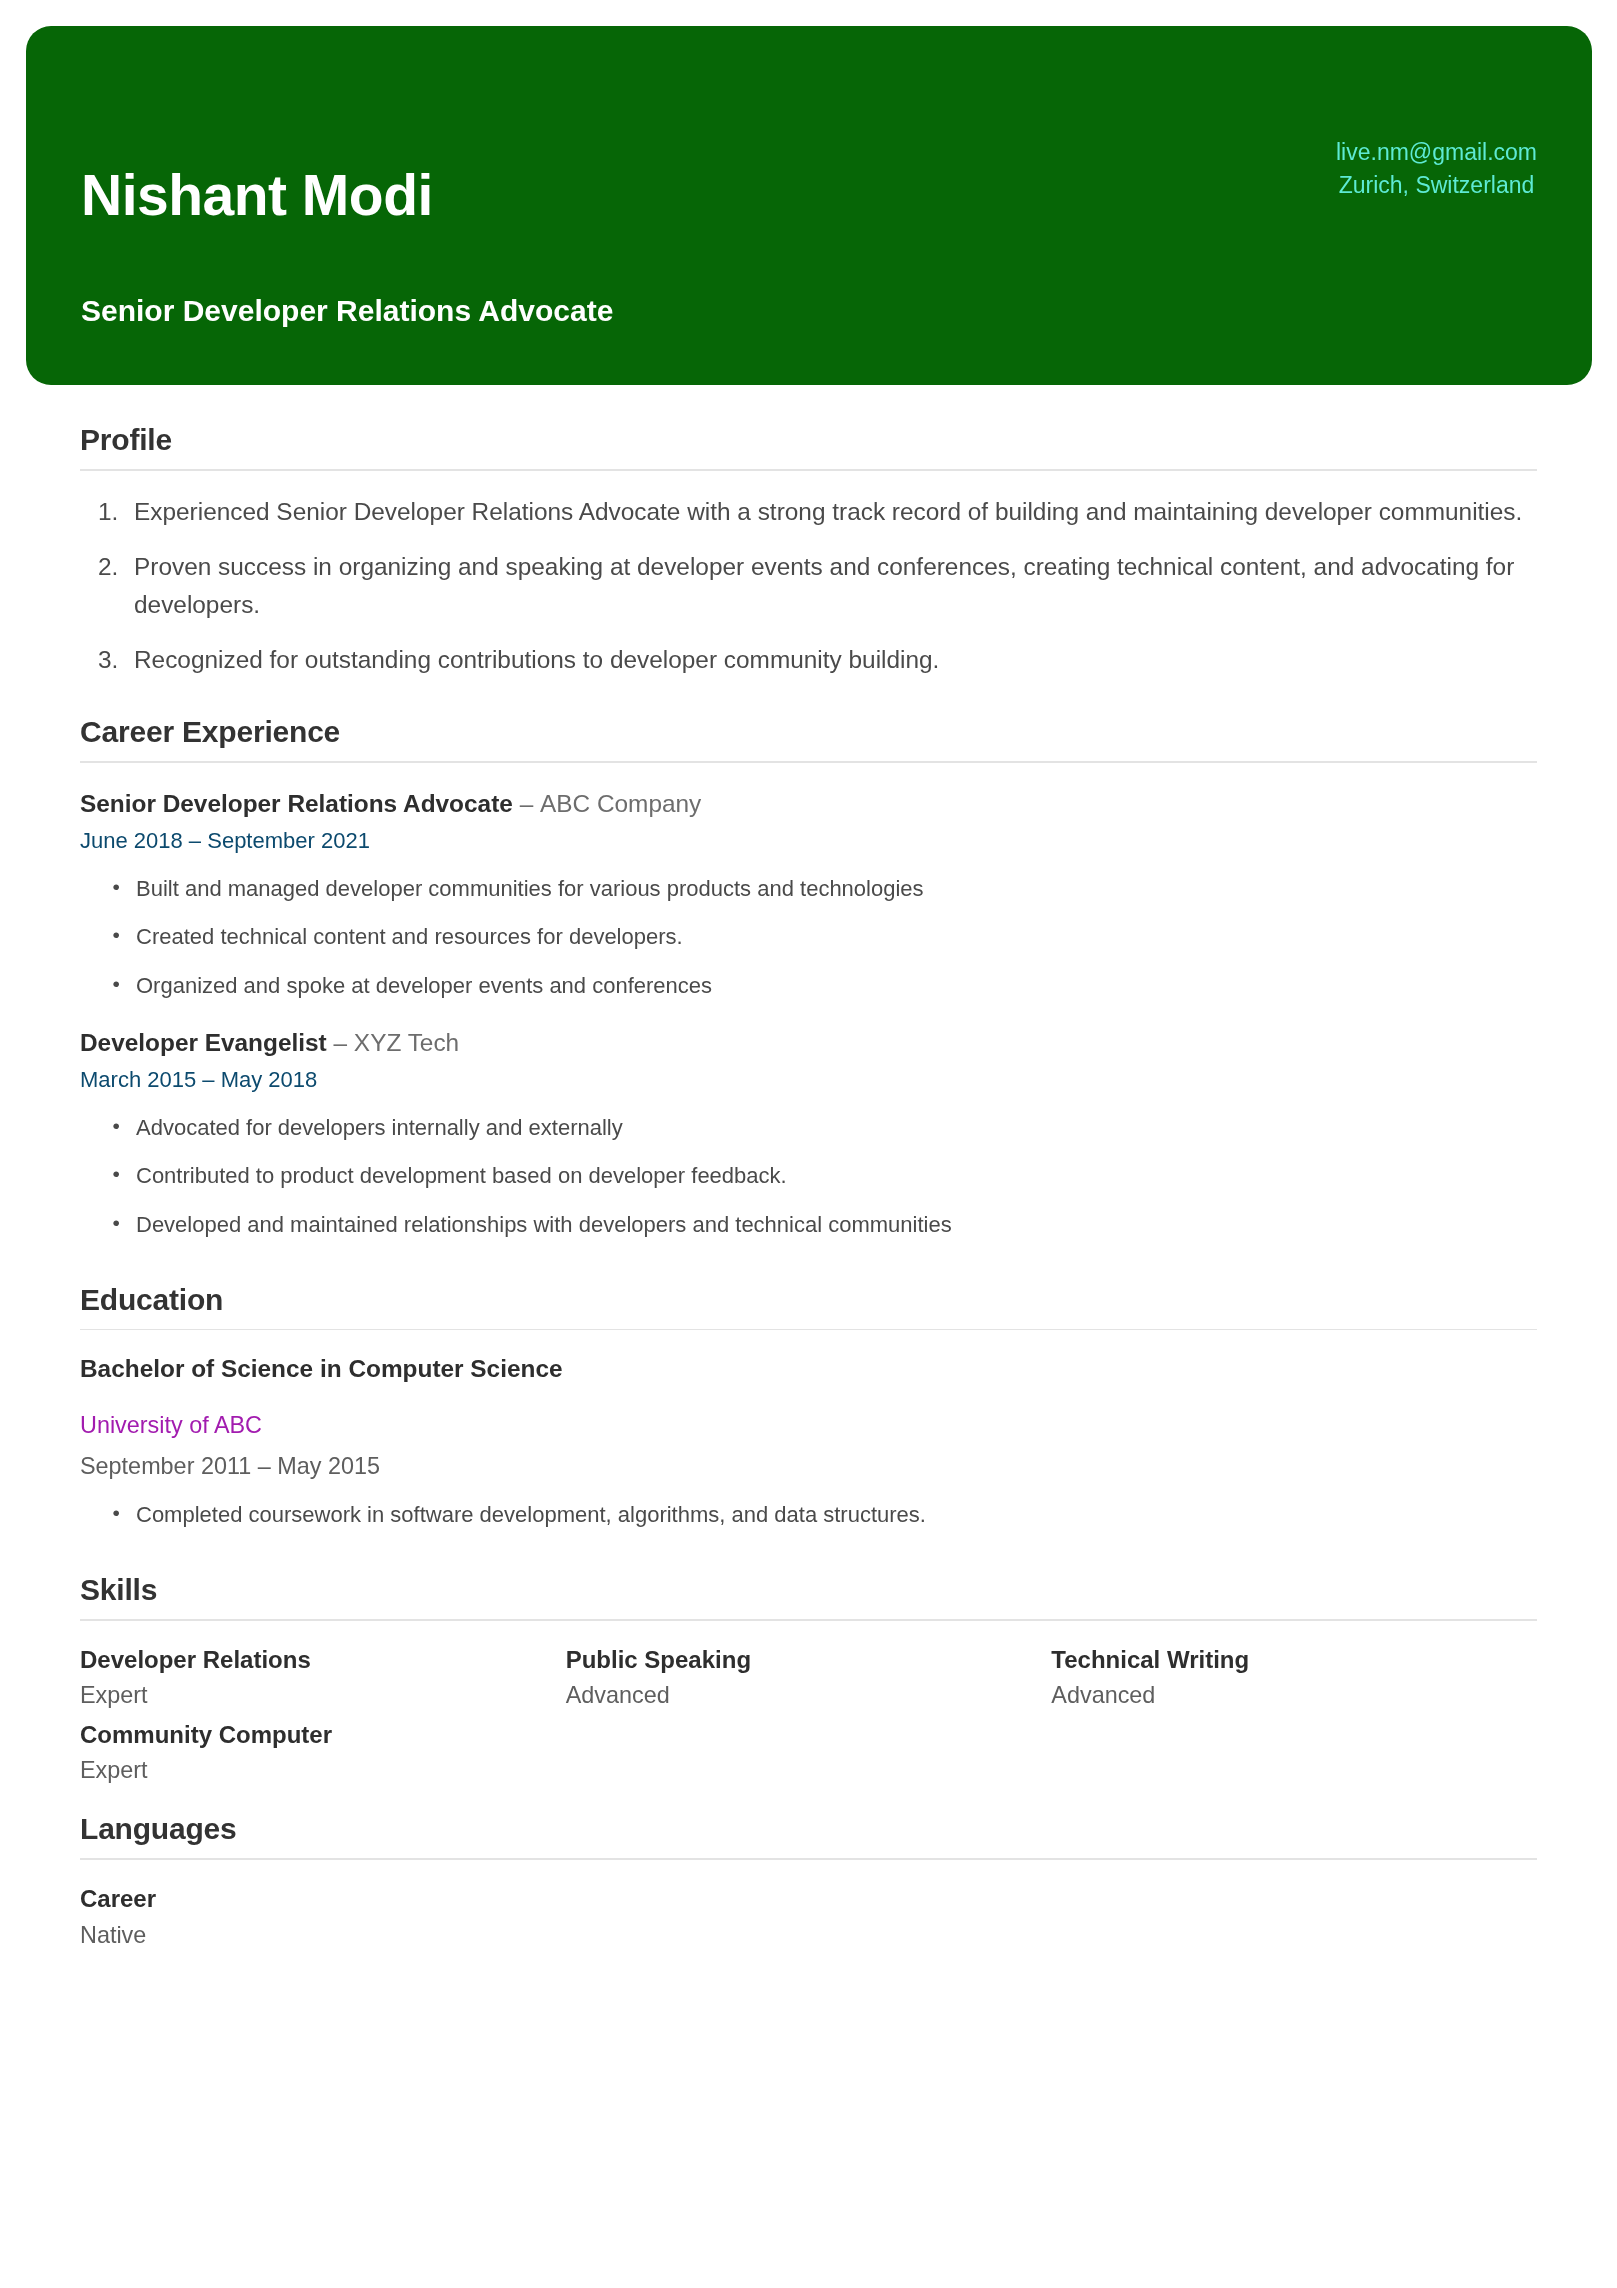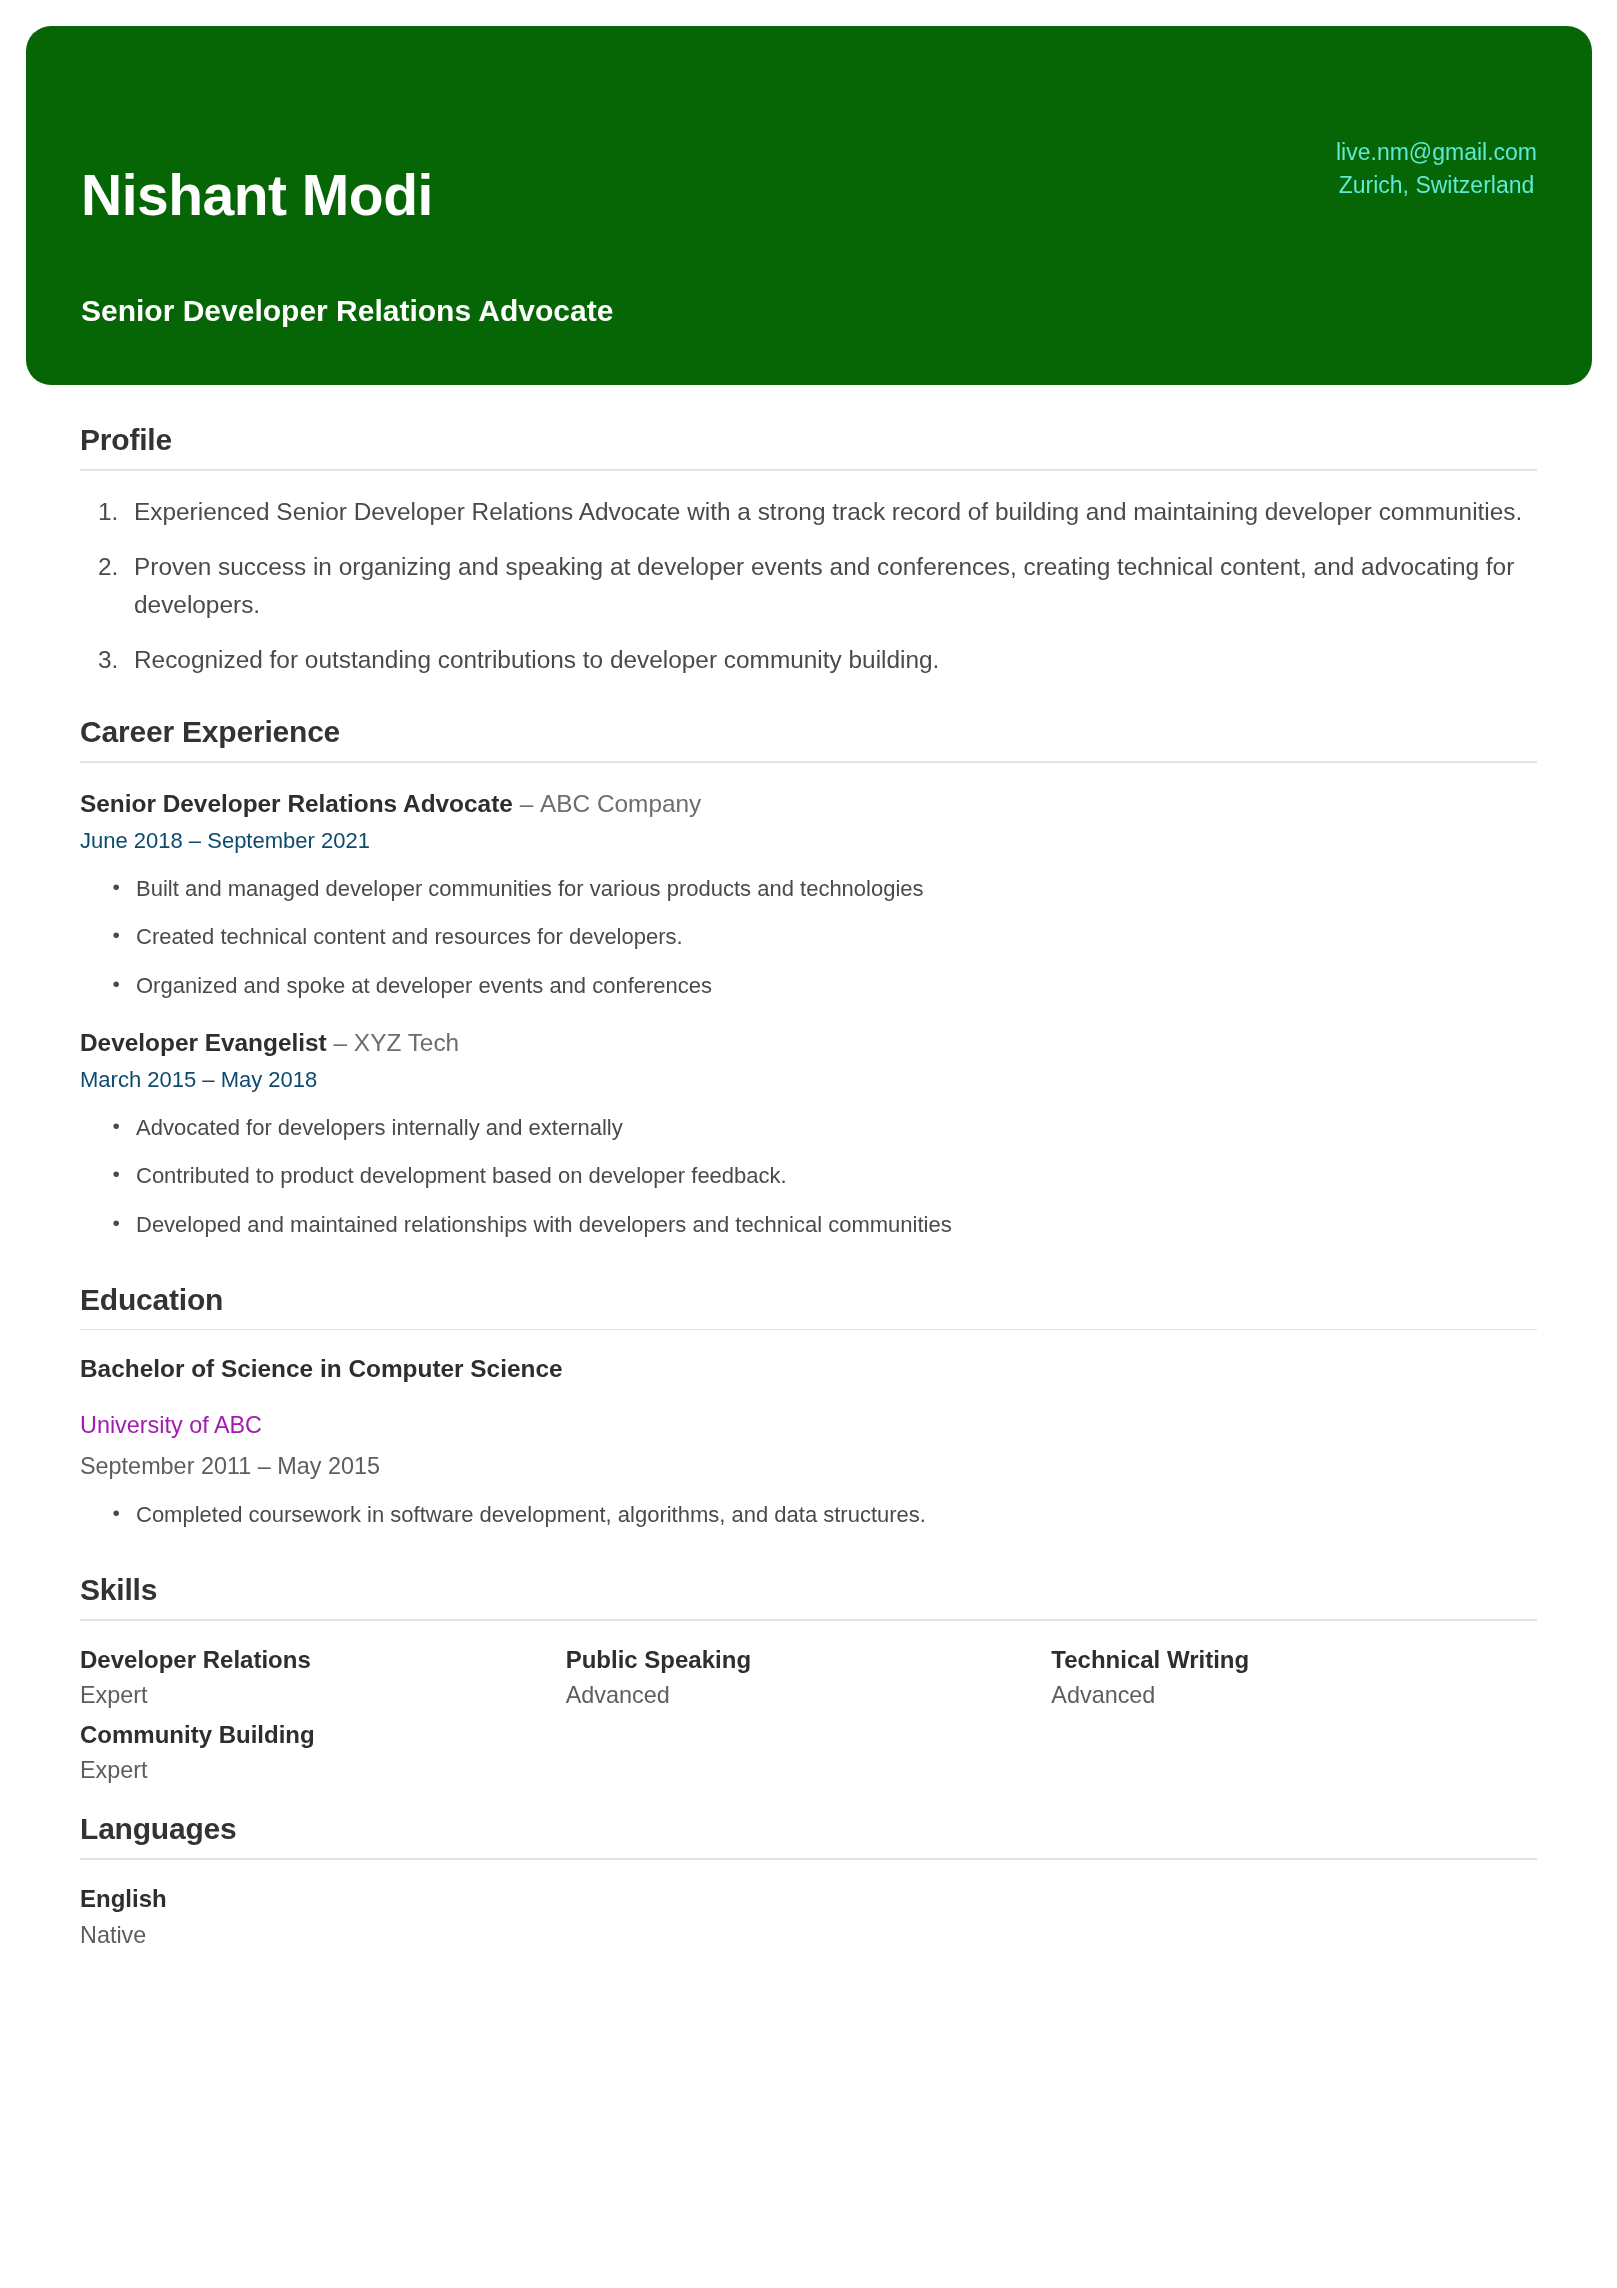--- a/index.html
+++ b/index.html
@@ -343,33 +343,33 @@
         </div>
         <div class="skill">
           <div class="skill-name">Public Speaking</div>
           <div class="skill-level">Advanced</div>
         </div>
         <div class="skill">
           <div class="skill-name">Technical Writing</div>
           <div class="skill-level">Advanced</div>
         </div>
         <div class="skill">
-          <div class="skill-name">Community Building</div>
+          <div class="skill-name">Community Computer</div>
           <div class="skill-level">Expert</div>
         </div>
       </div>
     </div>
 
     <div class="gap-skills"></div>
 
     <div class="section">
       <div class="section-heading">Languages</div>
       <div class="section-rule"></div>
 
       <div class="lang-block">
-        <div class="lang-name">English</div>
+        <div class="lang-name">Career</div>
         <div class="lang-level">Native</div>
       </div>
     </div>
 
   </div>
 </div>
 
 
 </body></html>

